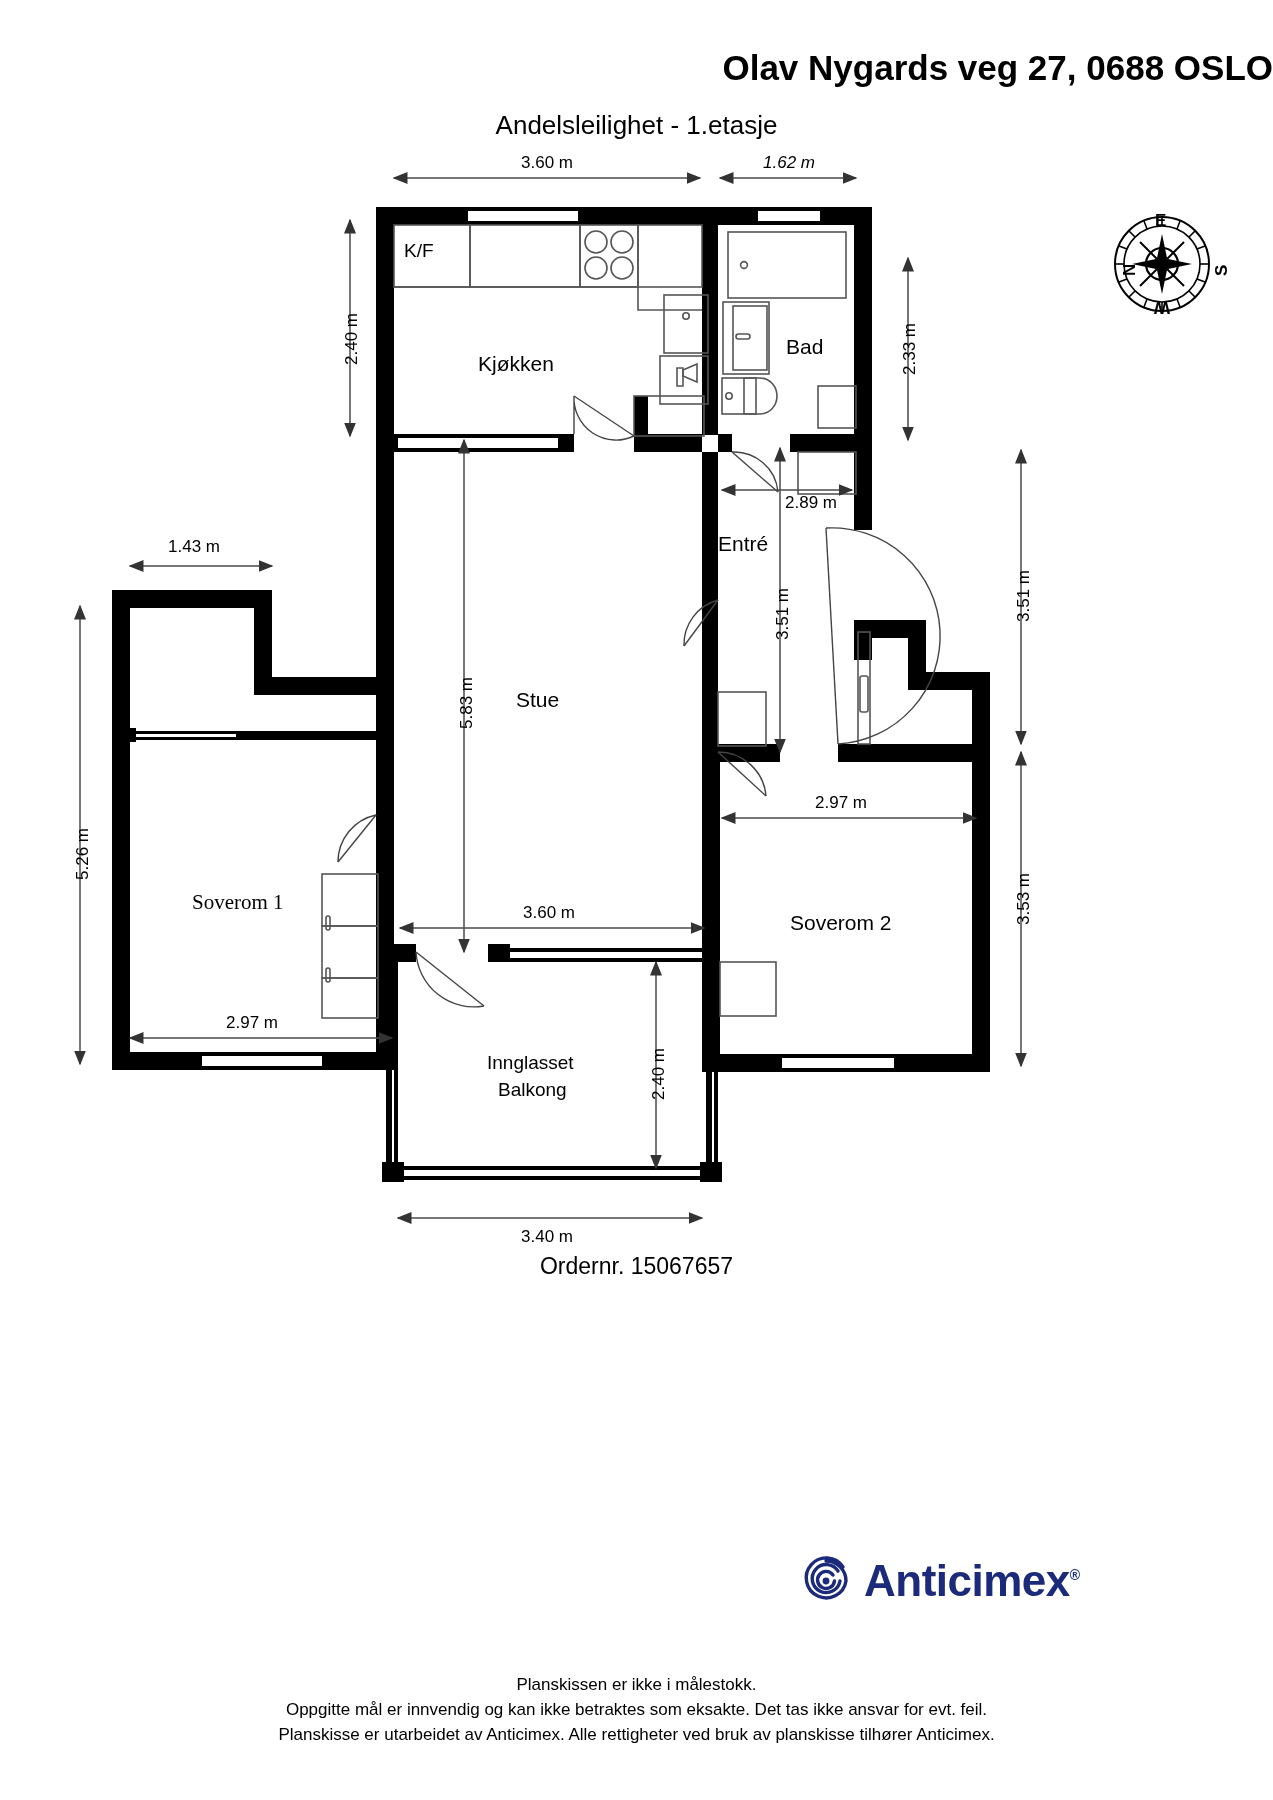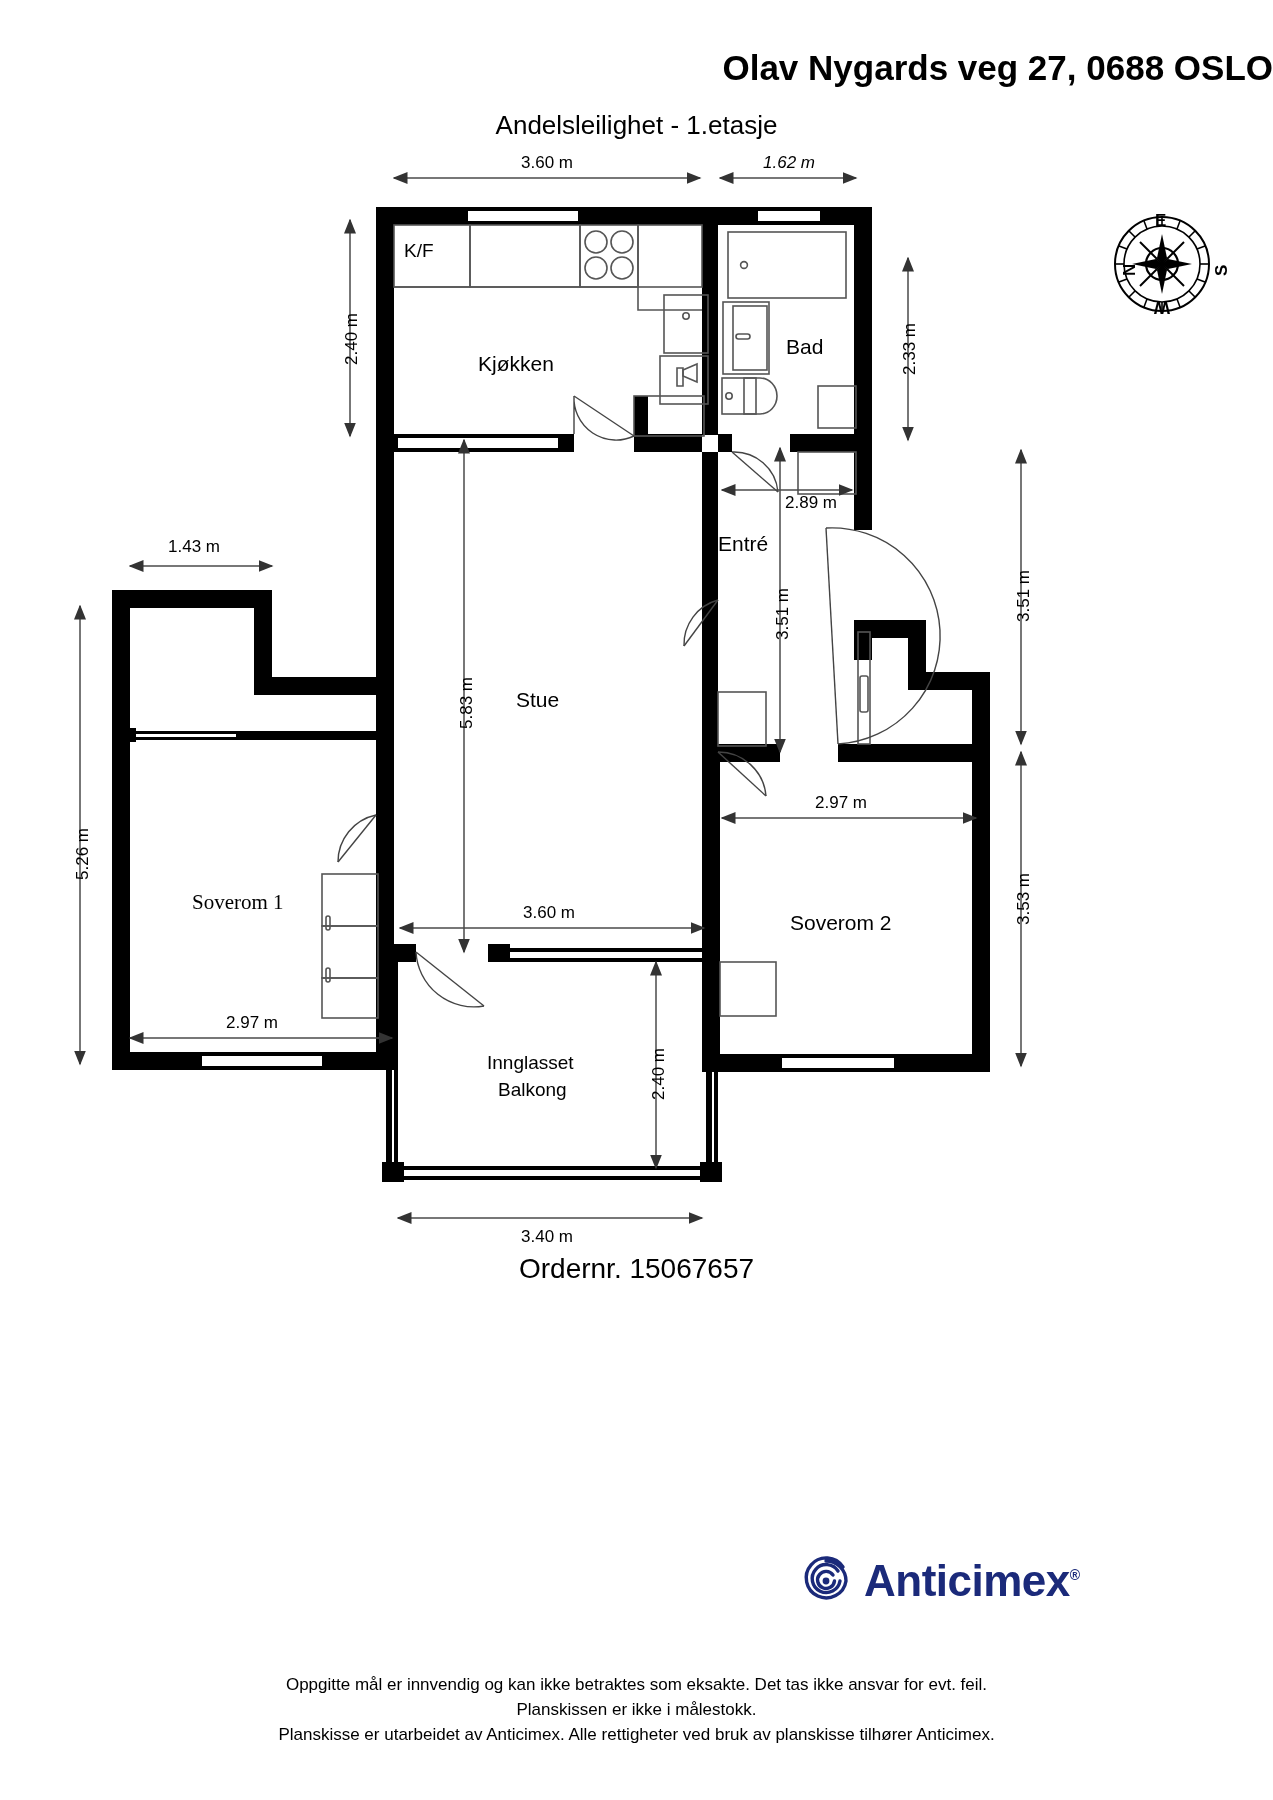--- a/index.html
+++ b/index.html
@@ -38,21 +38,21 @@
     text-align: center;
     font-size: 26px;
     font-weight: 400;
   }
   .ordernr {
     position: absolute;
     top: 1253px;
     left: 0;
     width: 1273px;
     text-align: center;
-    font-size: 28px;
+    font-size: 23px;
   }
   .footer {
     position: absolute;
     top: 1672px;
     left: 0;
     width: 1273px;
     text-align: center;
     font-size: 17px;
     line-height: 25px;
   }
@@ -425,18 +425,18 @@
         <path d="M43 12 A20 20 0 1 0 46 26 A20 20 0 0 0 26 6"></path>
         <path d="M38 16 A14 14 0 1 0 40 26"></path>
         <path d="M33 20 A8.5 8.5 0 1 0 34.5 26"></path>
       </g>
       <circle cx="26" cy="26" r="3.4" fill="#1b2a7a"></circle>
     </svg>
     <div class="logo-text"><span>Anticimex</span><span class="logo-reg">®</span></div>
   </div>
 
   <div class="footer">
+    <div>Planskissen er ikke i målestokk.</div>
     <div>Oppgitte mål er innvendig og kan ikke betraktes som eksakte. Det tas ikke ansvar for evt. feil.</div>
-    <div>Planskissen er ikke i målestokk.</div>
     <div>Planskisse er utarbeidet av Anticimex. Alle rettigheter ved bruk av planskisse tilhører Anticimex.</div>
   </div>
 
 </div>
 
 </body></html>

